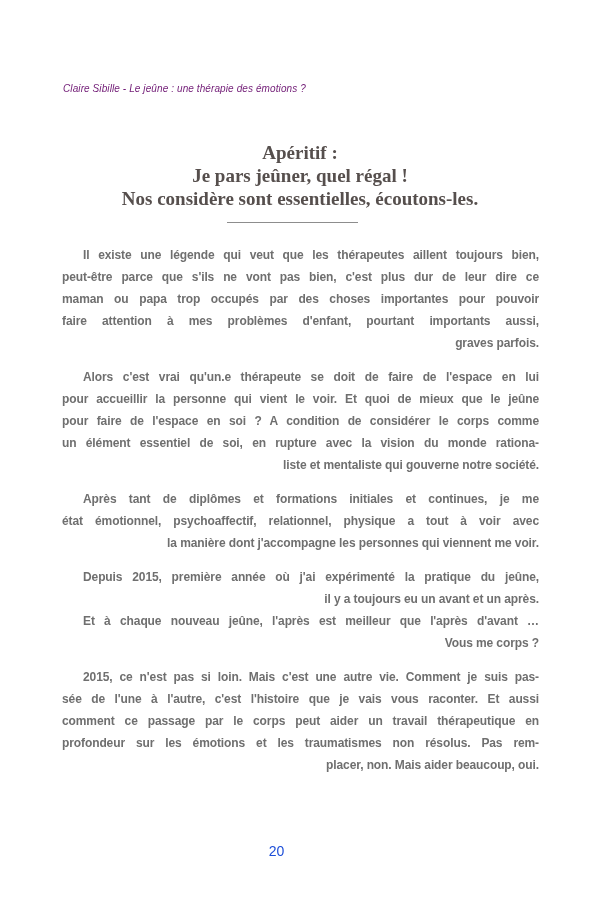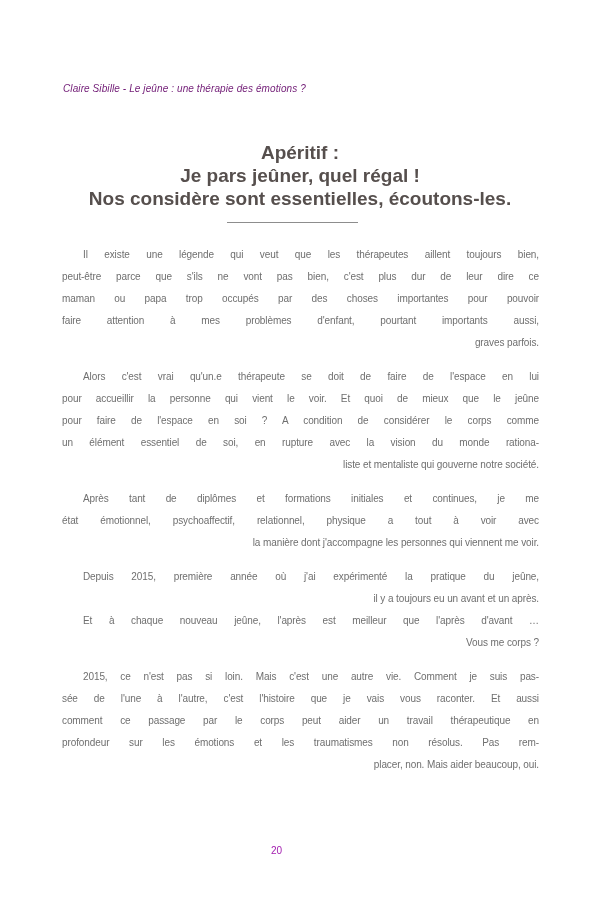--- a/index.html
+++ b/index.html
@@ -18,60 +18,61 @@
   .running-header {
     position: absolute; left: 63px; top: 81px;
     font-style: italic;
     font-size: 10px; line-height: 15px;
     color: #701a75;
     letter-spacing: 0.1px;
   }
   .chapter-title {
     position: absolute; left: 0; top: 141px; width: 600px;
     text-align: center;
-    font-family: Liberation Sans, sans-serif;
+    font-family: Liberation Serif, serif;
     font-weight: bold;
     font-size: 19px; line-height: 23px;
     color: #564f4d;
     margin: 0;
   }
   .chapter-title span { display: block; }
   .title-rule {
     position: absolute; top: 222px; left: 227px;
     width: 131px; height: 1px;
     background: #8d8d8d;
   }
   .body-text {
     position: absolute; left: 62px; top: 244px;
     width: 477px;
-    font-size: 10px; line-height: 22px;
+    font-size: 12px; line-height: 22px;
     color: #6f6f6f;
     letter-spacing: -0.1px;
+    font-weight: bold;
   }
   .para { margin: 12px 0 0 0; }
   .para:first-child, .para.no-gap { margin-top: 0; }
   .line {
     text-align: justify;
     height: 22px;
     overflow: hidden;
   }
   .line::after {
     content: "";
     display: inline-block;
     width: 100%; height: 0;
     vertical-align: top;
   }
   .line.first { text-indent: 21px; }
   .line.last { text-align: right; }
   .line.last::after { content: none; }
   .page-number {
     position: absolute; left: 0; top: 843px; width: 553px;
     text-align: center;
-    font-size: 10px; line-height: 16px;
-    color: #a21caf;
+    font-size: 14px; line-height: 16px;
+    color: #1d4ed8;
   }
 </style>
 </head>
 <body>
 
 <div class="page">
 
   <div class="running-header">Claire Sibille - Le jeûne : une thérapie des émotions ?</div>
 
   <h1 class="chapter-title">

